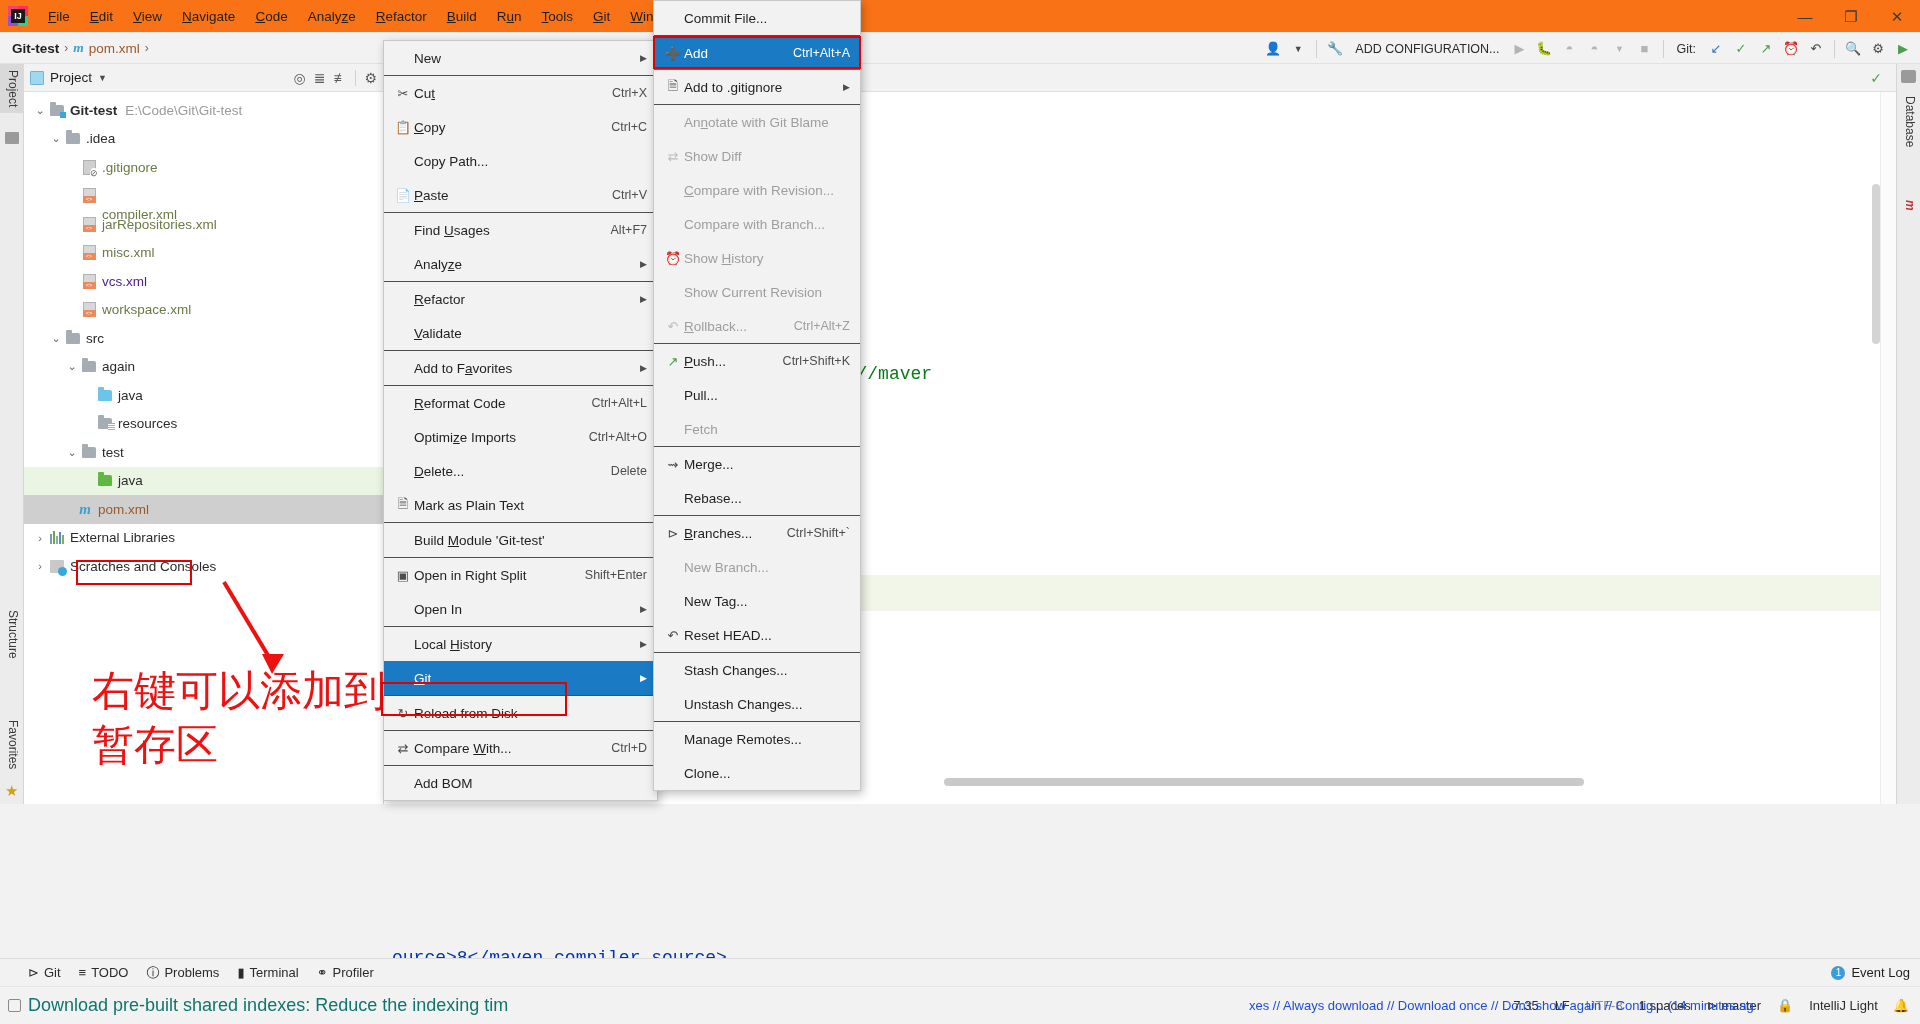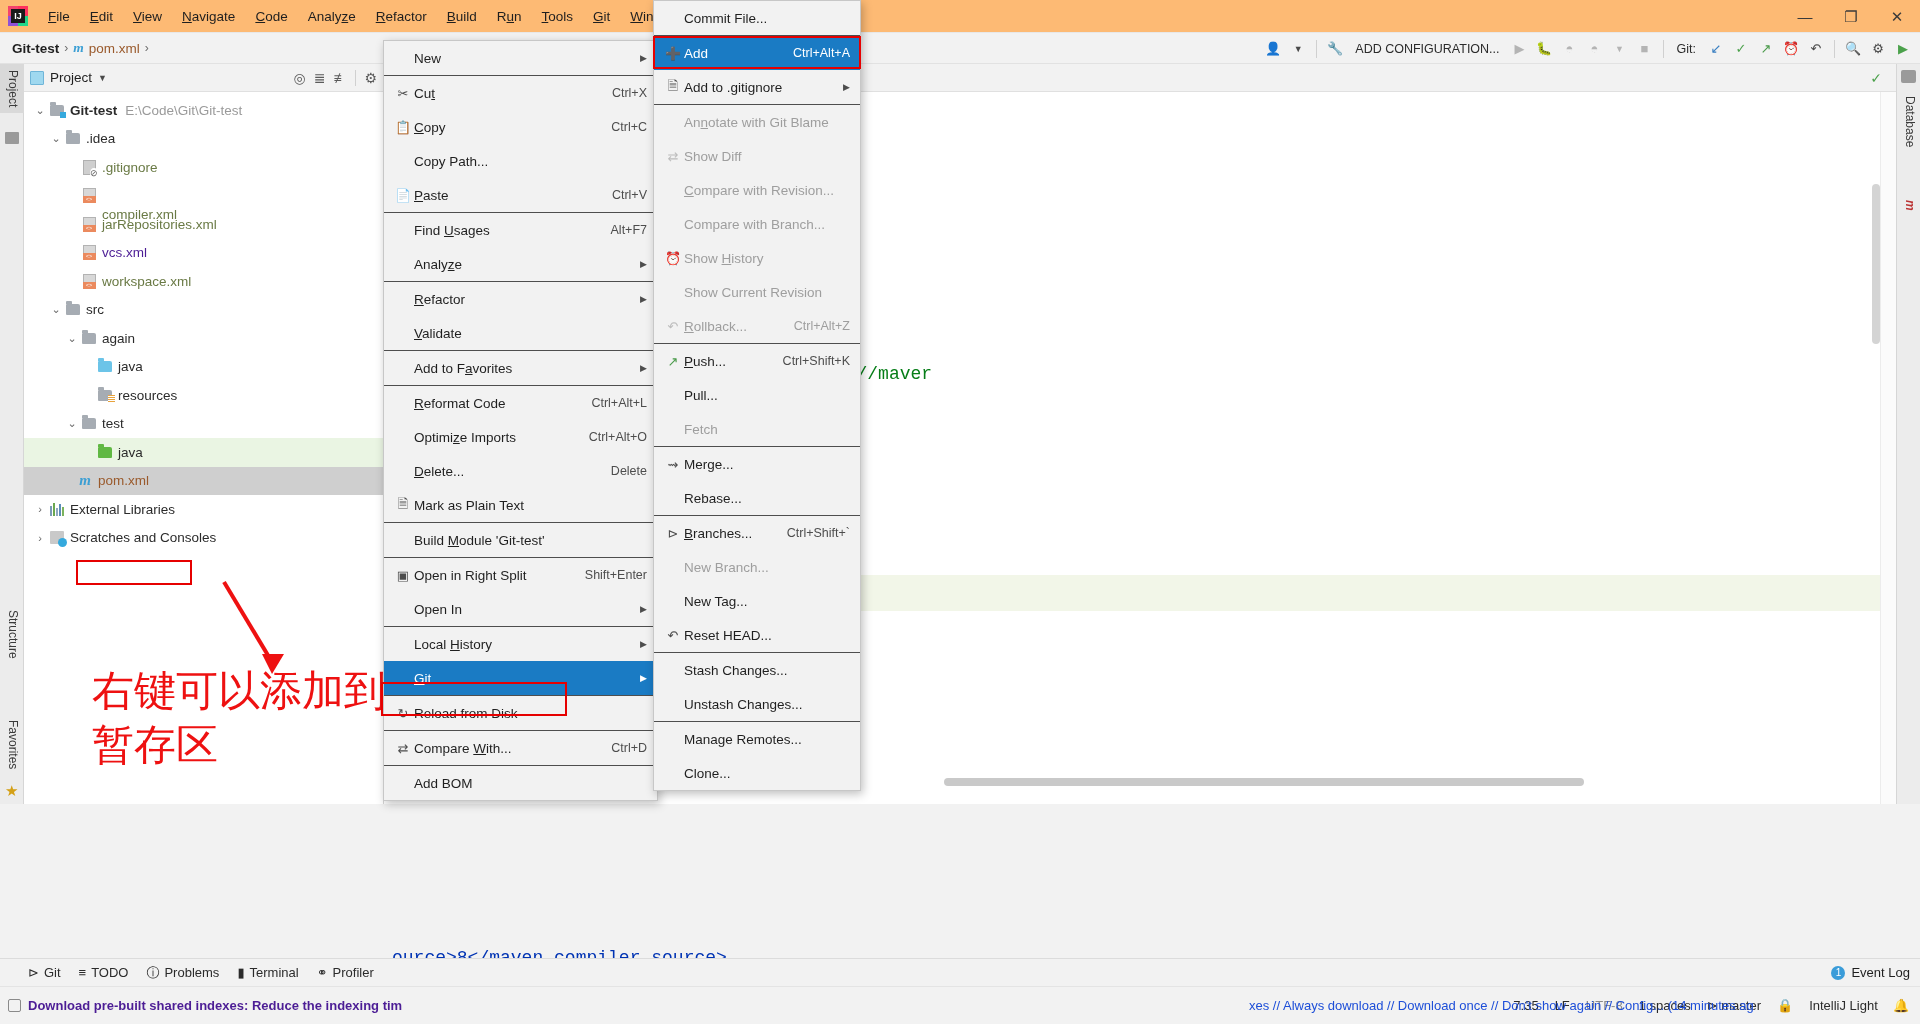--- a/index.html
+++ b/index.html
@@ -9,21 +9,21 @@
     font-size: 13px;
     color: #1f1f1f;
     background: #f2f2f2;
     overflow: hidden;
   }
   #app { position: relative; width: 1920px; height: 1024px; }
 
   
   .titlebar {
     position: absolute; top: 0; left: 0; width: 1920px; height: 33px;
-    background: #fdba74; display: flex; align-items: center;
+    background: #f97316; display: flex; align-items: center;
     border-bottom: 1px solid #e8e8e8;
   }
   .jb-logo {
     width: 20px; height: 20px; margin-left: 8px; margin-right: 10px;
     position: relative; flex: none;
   }
   .jb-logo .q { position: absolute; width: 10px; height: 10px; }
   .jb-logo .q1 { left: 0; top: 0; background: #f4436c; }
   .jb-logo .q2 { left: 10px; top: 0; background: #fe315d; }
   .jb-logo .q3 { left: 0; top: 10px; background: #8f51d7; }
@@ -199,21 +199,21 @@
   }
   .tw-item { display:flex; align-items:center; gap:5px; font-size:13px; color:#2b2b2b; }
   .tw-right { margin-left:auto; display:flex; align-items:center; gap:6px; padding-right:10px;}
   .evt-dot { width:14px;height:14px;border-radius:50%;background:#3a9cd9;color:#fff;font-size:10px;display:flex;align-items:center;justify-content:center;}
 
   .statusbar {
     position: absolute; left: 0; bottom: 0; width: 1920px; height: 38px;
     background: #f2f2f2; display: flex; align-items: center; padding-left: 8px;
     border-top: 1px solid #e4e4e4;
   }
-  .sb-left { display:flex; align-items:center; gap:7px; font-size:13px; color:#4c1d95;font-weight:bold;}
+  .sb-left { display:flex; align-items:center; gap:7px; font-size:18px; color:#0f766e;}
   .sb-right { margin-left:auto; display:flex; align-items:center; gap:16px; font-size:13px; color:#2b2b2b; padding-right:10px;}
   .sb-right .dim { color:#8a8a8a; }
   .sb-chk { width:13px;height:13px;border:1px solid #8a8a8a;border-radius:2px;display:inline-block;}
 
   
   .ctxmenu {
     position: absolute; background: #f2f2f2; border: 1px solid #c7c7c7;
     box-shadow: 2px 3px 9px rgba(0,0,0,0.25); font-size: 13.5px; color:#1f1f1f;
   }
   .ctx-row {
@@ -376,20 +376,27 @@
       </div>
 
       <div class="trow">
         <span class="tindent" style="width:48px;"></span>
         <span class="ticon">
             <span class="xmlicon"></span>
           </span>
         <span class="tlabel" style="color:#6a7a45;">jarRepositories.xml</span>
       </div>
 
+      <div class="trow">
+        <span class="tindent" style="width:48px;"></span>
+        <span class="ticon">
+            <span class="xmlicon"></span>
+          </span>
+        <span class="tlabel" style="color:#6a7a45;">misc.xml</span>
+      </div>
 
       <div class="trow">
         <span class="tindent" style="width:48px;"></span>
         <span class="ticon">
             <span class="xmlicon"></span>
           </span>
         <span class="tlabel" style="color:#4c1d95;">vcs.xml</span>
       </div>
 
       <div class="trow">

